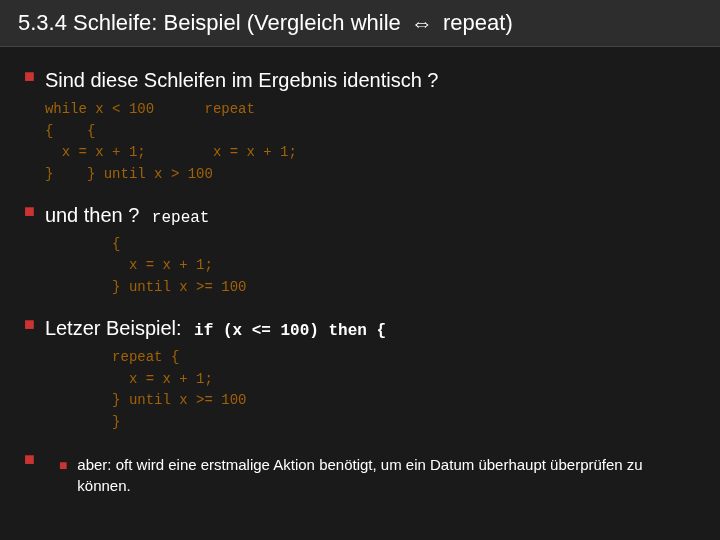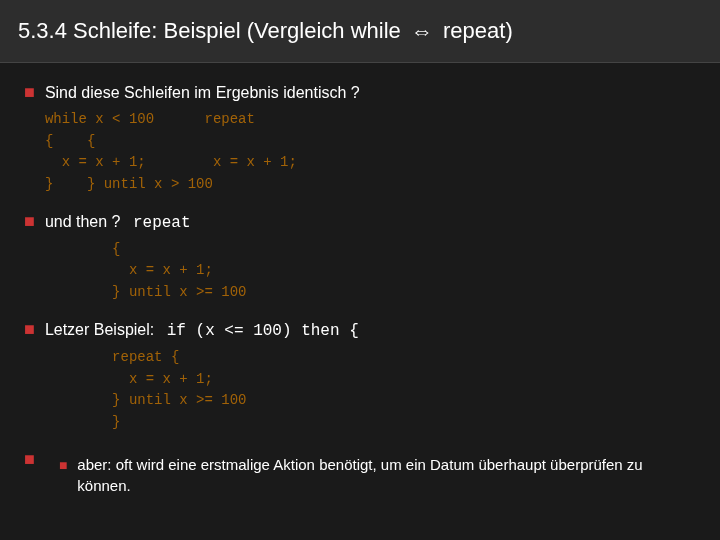--- a/index.html
+++ b/index.html
@@ -6,21 +6,21 @@
     body {
       width: 720px;
       height: 540px;
       background: #1a1a1a;
       font-family: Arial, sans-serif;
       overflow: hidden;
     }
     #header {
       background: #2d2d2d;
       color: #ffffff;
-      padding: 18px 18px;
+      padding: 10px 18px;
       font-size: 22px;
       font-weight: normal;
       border-bottom: 1px solid #444;
     }
     #content {
       padding: 18px 24px;
       color: #ffffff;
     }
     .bullet-item {
       display: flex;
@@ -32,21 +32,21 @@
       font-size: 18px;
       margin-right: 10px;
       margin-top: 1px;
       flex-shrink: 0;
     }
     .item-content {
       font-size: 16px;
       line-height: 1.5;
     }
     .item-title {
-      font-size: 16px;
+      font-size: 20px;
       font-weight: normal;
     }
     .code-block {
       font-family: 'Courier New', Courier, monospace;
       font-size: 14px;
       color: #a16207;
       margin-top: 4px;
       line-height: 1.55;
       white-space: pre;
     }
@@ -100,21 +100,21 @@
       <div class="code-block">        {
           x = x + 1;
         } until x &gt;= 100</div>
     </div>
   </div>
 
   <div class="bullet-item">
     <span class="bullet">■</span>
     <div class="item-content">
       <span class="item-title">Letzer Beispiel:</span>
-      <span class="code-inline" style="margin-left:8px;">if (x &lt;= 100) then {</span>
+      <span class="code-inline" style="margin-left:8px;font-weight:bold;">if (x &lt;= 100) then {</span>
       <div class="code-block">        repeat {
           x = x + 1;
         } until x &gt;= 100
         }</div>
     </div>
   </div>
 
   <div class="bullet-item">
     <span class="bullet">■</span>
     <div class="item-content">

